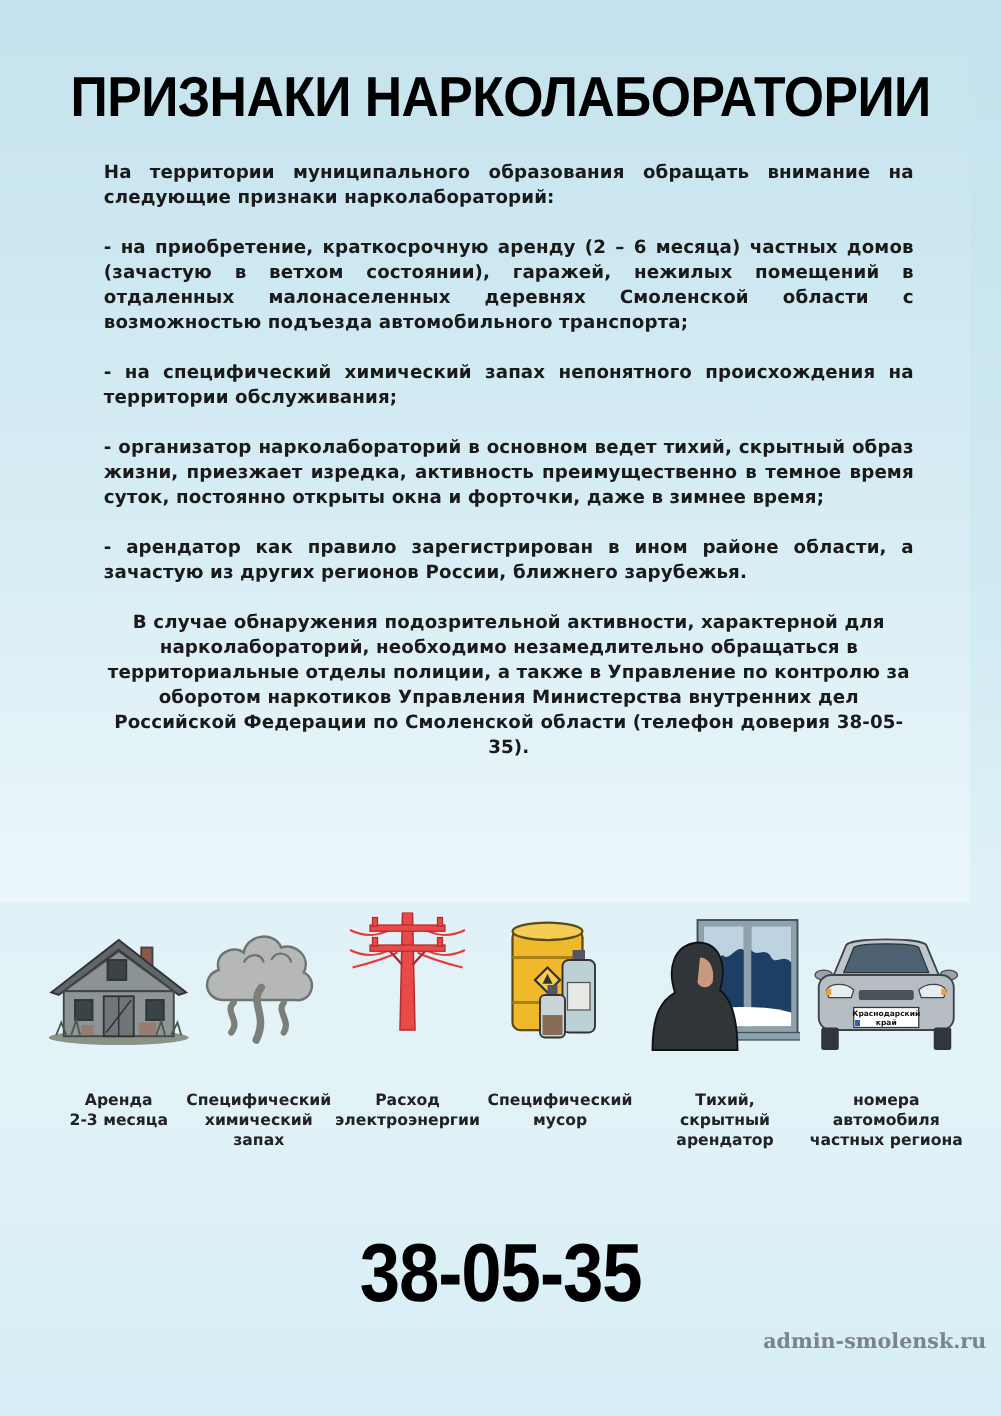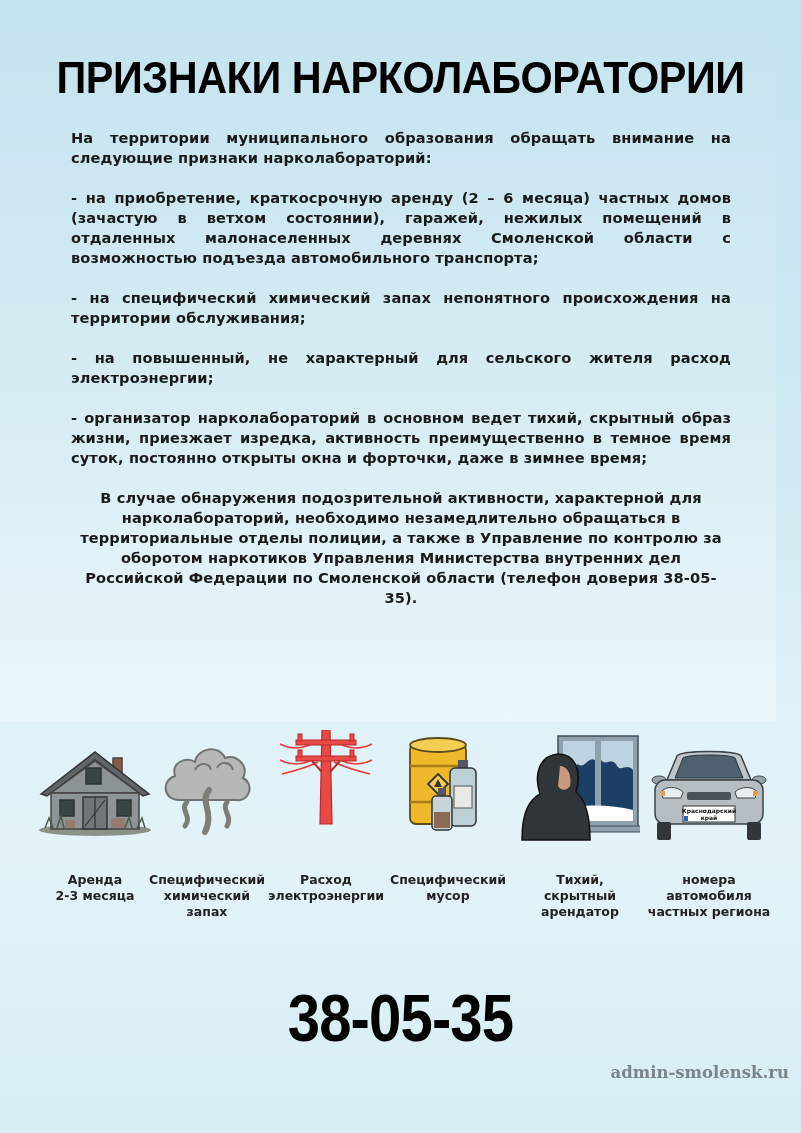--- a/index.html
+++ b/index.html
@@ -19,21 +19,21 @@
       font-size: 45px; letter-spacing: -0.5px; color: #000;
       transform: scaleX(0.92); transform-origin: center;
       line-height: 52px;
     }
     .body-text {
       position: absolute; left: 71px; top: 128px; width: 660px;
       font-family: "DejaVu Sans", sans-serif; font-weight: bold;
       font-size: 14.6px; line-height: 20px; color: #1a1a1a;
       text-align: justify; letter-spacing: 0.1px;
     }
-    .body-text p { margin: 0 0 20px 0; }
+    .body-text p { margin: 0 0 20px 12px; }
     .body-text p.last { margin-bottom: 0; text-align: center; }
 
     .icons { position: absolute; left: 0; top: 730px; width: 801px; height: 200px; }
     .icon-item { position: absolute; top: 0; width: 130px; text-align: center; }
     .icon-art { position: absolute; top: 0; left: 50%; transform: translateX(-50%); }
     .icon-label {
       position: absolute; top: 142px; left: 0; width: 100%; text-align: center;
       font-family: "DejaVu Sans", sans-serif; font-weight: bold; font-size: 12.5px;
       line-height: 16px; color: #222;
     }
@@ -52,22 +52,22 @@
 <body>
 
 <div class="panel"></div>
 
 <h1 class="title" style="margin:0;">ПРИЗНАКИ НАРКОЛАБОРАТОРИИ</h1>
 
 <div class="body-text">
   <p>На территории муниципального образования обращать внимание на следующие признаки нарколабораторий:</p>
   <p>- на приобретение, краткосрочную аренду (2 – 6 месяца) частных домов (зачастую в ветхом состоянии), гаражей, нежилых помещений в отдаленных малонаселенных деревнях Смоленской области с возможностью подъезда автомобильного транспорта;</p>
   <p>- на специфический химический запах непонятного происхождения на территории обслуживания;</p>
-  <p>- на повышенный, не характерный для сельского жителя расход электроэнергии;</p>
   <p>- организатор нарколабораторий в основном ведет тихий, скрытный образ жизни, приезжает изредка, активность преимущественно в темное время суток, постоянно открыты окна и форточки, даже в зимнее время;</p>
+  <p>- арендатор как правило зарегистрирован в ином районе области, а зачастую из других регионов России, ближнего зарубежья.</p>
   <p class="last">В случае обнаружения подозрительной активности, характерной для нарколабораторий, необходимо незамедлительно обращаться в территориальные отделы полиции, а также в Управление по контролю за оборотом наркотиков Управления Министерства внутренних дел Российской Федерации по Смоленской области (телефон доверия 38-05-35).</p>
 </div>
 
 <div class="icons">
 
   <div class="icon-item" style="left:30px;">
     <svg class="icon-art" width="120" height="110" viewBox="0 0 120 110">
       <ellipse cx="60" cy="100" rx="56" ry="6" fill="#8b9388"></ellipse>
       <rect x="78" y="28" width="9" height="16" fill="#8a5a48" stroke="#444" stroke-width="1.5"></rect>
       <polygon points="6,64 60,22 114,64 108,66 60,30 12,66" fill="#5e666a" stroke="#333" stroke-width="1.5"></polygon>

